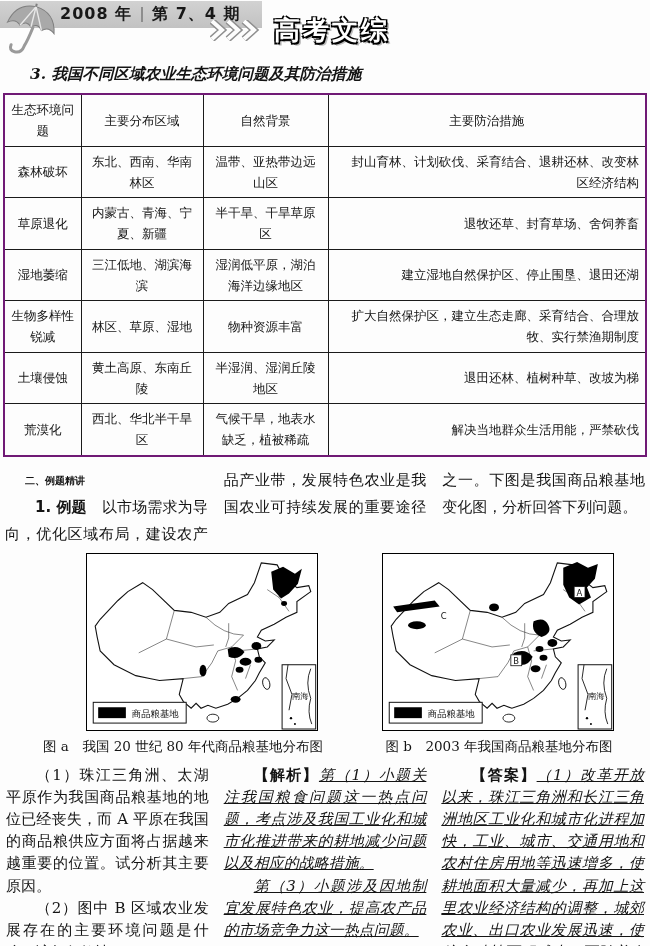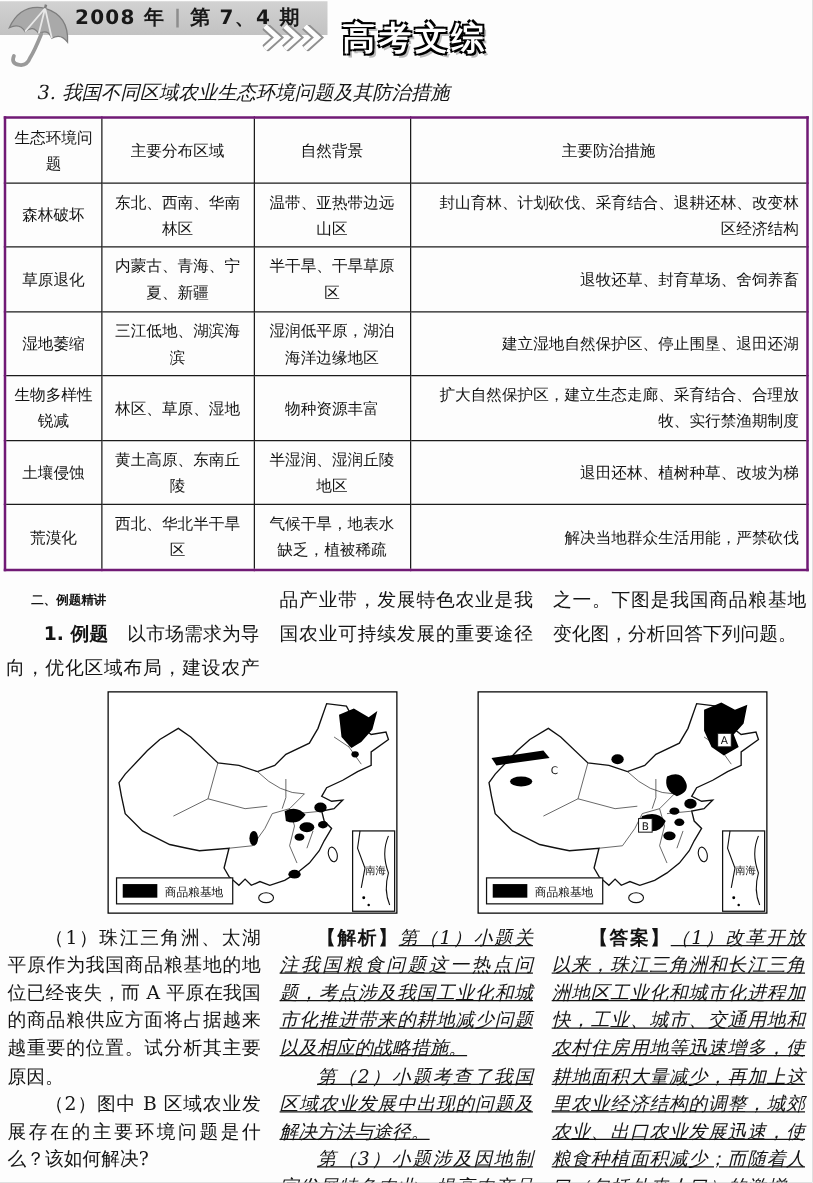--- a/index.html
+++ b/index.html
@@ -28,21 +28,21 @@
     position: absolute; left: 274px; top: 13px;
     font-family: Liberation Sans, sans-serif; font-weight: bold;
     font-size: 26px; letter-spacing: 3px; color: #fff;
     text-shadow: -1.5px -1.5px 0 #000, 1.5px -1.5px 0 #000,
                  -1.5px 1.5px 0 #000, 1.5px 1.5px 0 #000, 3px 3px 0 #bdbdbd;
     white-space: nowrap;
   }
 
   
   .section-heading {
-    margin: 4px 2px 8px 30px; font-size: 15.5px; font-weight: normal; font-style: italic;
+    margin: 4px 2px 8px 30px; font-size: 15.5px; font-weight: bold; font-style: italic;
   }
 
   
   table.eco {
     border-collapse: collapse; width: 644px; margin: 0 auto;
     font-size: 12.5px; table-layout: fixed; border: 2px solid #701a75;
   }
   .eco th, .eco td { border: 1px solid #1b1b1b; padding: 4px 6px; line-height: 1.7; }
   .eco th { font-weight: normal; text-align: center; }
   .eco td.c { text-align: center; }
@@ -271,32 +271,35 @@
         <text x="207" y="147" font-size="8.5" font-family="DejaVu Serif, serif" fill="#111">南海</text>
       </g>
       <g>
         <rect x="6" y="150" width="94" height="21" fill="#fff" stroke="#111" stroke-width="1"></rect>
         <rect x="11" y="155" width="28" height="11" fill="#000"></rect>
         <text x="45" y="164.5" font-size="9.5" font-family="DejaVu Serif, serif" fill="#111">商品粮基地</text>
       </g>
     </svg>
   </div>
 
+  <div class="captions">
+    <span class="cap-a">图 a　我国 20 世纪 80 年代商品粮基地分布图</span>
+    <span class="cap-b">图 b　2003 年我国商品粮基地分布图</span>
+  </div>
 
   <div class="bottom">
 
     <div class="bcol">
       <p>（1）珠江三角洲、太湖平原作为我国商品粮基地的地位已经丧失，而 A 平原在我国的商品粮供应方面将占据越来越重要的位置。试分析其主要原因。</p>
       <p>（2）图中 B 区域农业发展存在的主要环境问题是什么？该如何解决?</p>
 
     </div>
 
     <div class="bcol">
       <p><span class="bold-sans">【解析】</span><span class="kai">第（1）小题关注我国粮食问题这一热点问题，考点涉及我国工业化和城市化推进带来的耕地减少问题以及相应的战略措施。</span></p>
-      <p class="kai">第（2）小题考查了我国区域农业发展中出现的问题及解决方法与途径。</p>
       <p class="kai">第（3）小题涉及因地制宜发展特色农业，提高农产品的市场竞争力这一热点问题。</p>
     </div>
 
     <div class="bcol">
       <p><span class="bold-sans">【答案】</span><span class="kai">（1）改革开放以来，珠江三角洲和长江三角洲地区工业化和城市化进程加快，工业、城市、交通用地和农村住房用地等迅速增多，使耕地面积大量减少，再加上这里农业经济结构的调整，城郊农业、出口农业发展迅速，使粮食种植面积减少；而随着人口（包括外来人口）的激增，粮食的消费量大增。东北平原农</span></p>
     </div>
 
   </div>
 </div>
 

